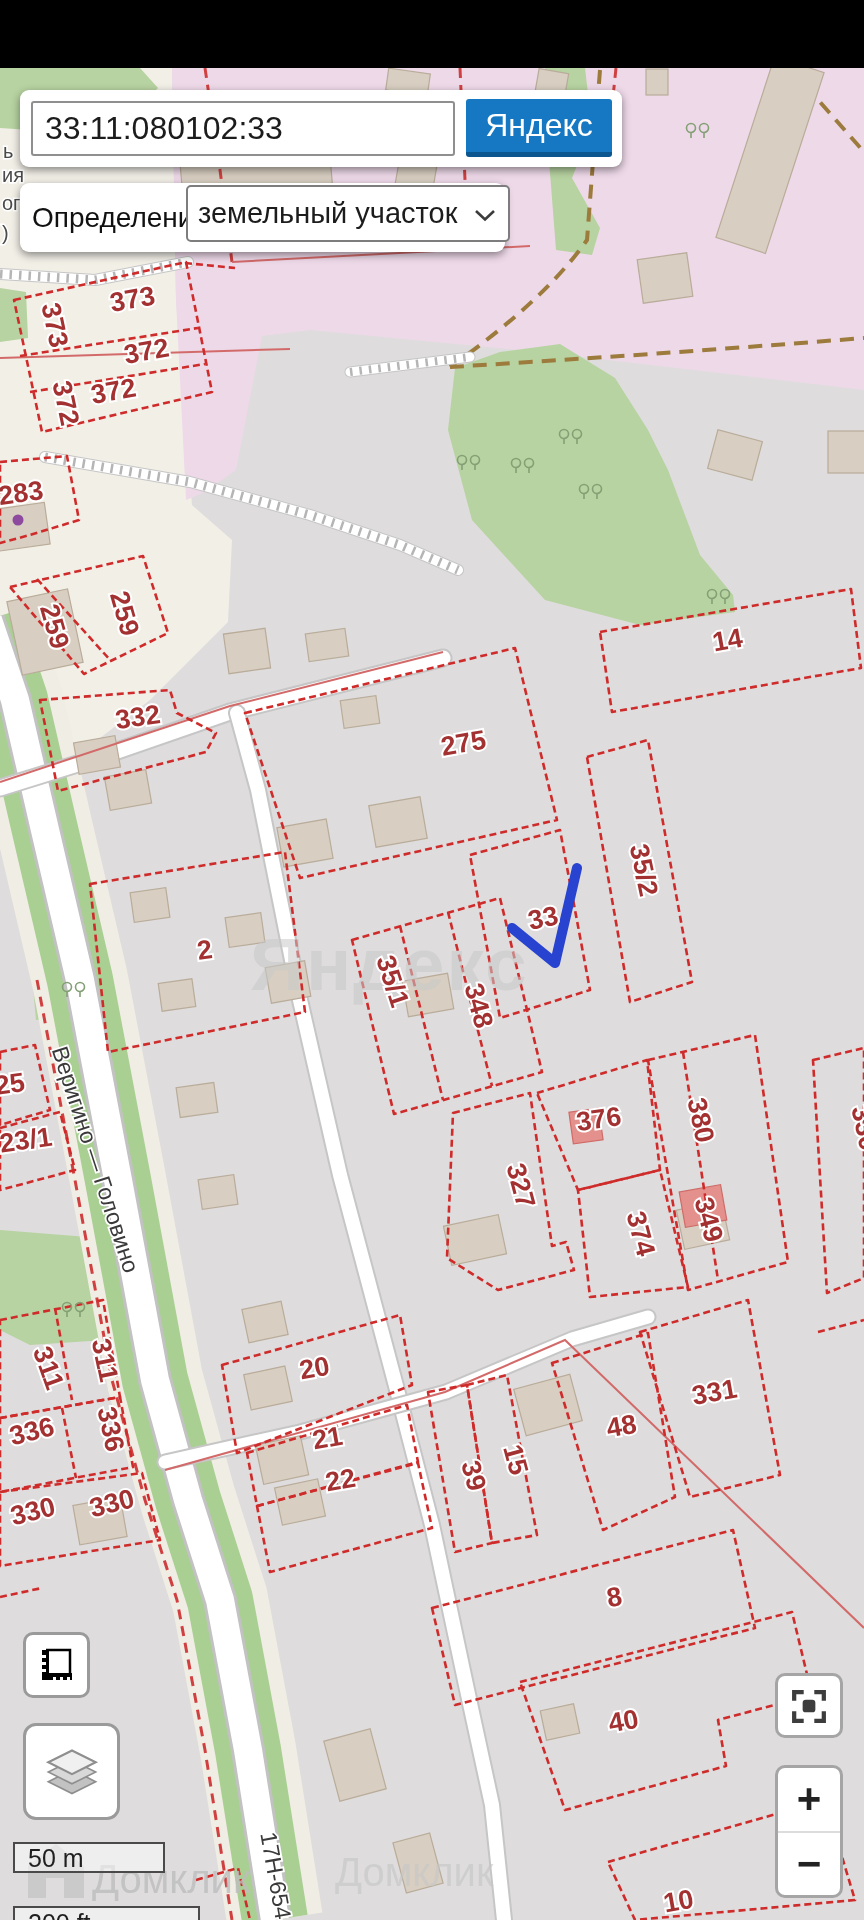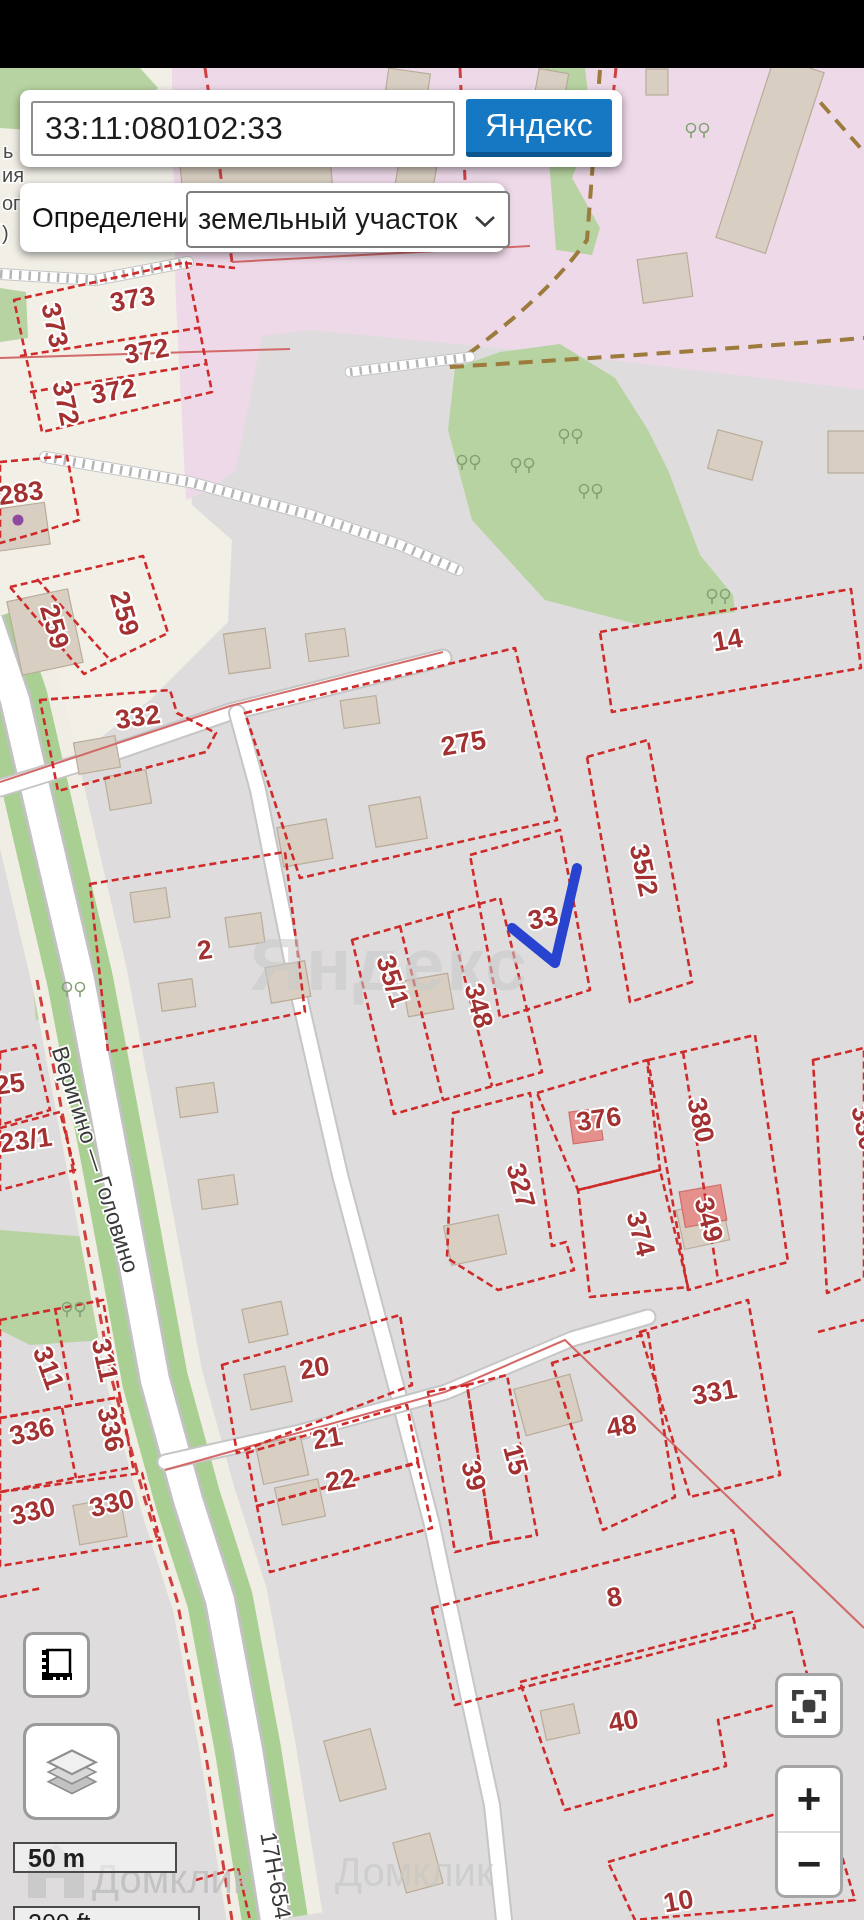--- a/index.html
+++ b/index.html
@@ -18,31 +18,31 @@
   .bld{fill:#d8cec1;stroke:#b9ac9a;stroke-width:1.2;}
   .bldp{fill:#e4908c;stroke:#cf6b68;stroke-width:1.2;}
   
   .statusbar{position:absolute;left:0;top:0;width:864px;height:68px;background:#000;}
   .panel{position:absolute;background:#fff;border-radius:9px;box-shadow:0 3px 9px rgba(0,0,0,.45);}
   #search-panel{left:20px;top:90px;width:602px;height:77px;}
   #search-input{position:absolute;left:11px;top:11px;width:408px;height:51px;border:2px solid #8f8f8f;border-radius:3px;font:32px "Liberation Sans",sans-serif;color:#1c1c1c;padding:0 0 0 12px;outline:none;}
   #find-btn{position:absolute;left:446px;top:9px;width:146px;height:58px;background:#1678c2;border:none;border-bottom:5px solid #0b568f;border-radius:3px;color:#fff;font:32px "Liberation Sans",sans-serif;cursor:pointer;}
   #filter-panel{left:20px;top:183px;width:485px;height:69px;display:flex;align-items:center;}
   #filter-label{margin-left:12px;font:28px "Liberation Sans",sans-serif;color:#111;}
-  #filter-select{position:absolute;left:166px;top:8px;width:310px;height:53px;border:2px solid #7d7d7d;border-radius:5px;background:#fff;display:flex;align-items:center;font:29px "Liberation Sans",sans-serif;color:#1c1c1c;padding-left:10px;cursor:pointer;}
+  #filter-select{position:absolute;left:166px;top:2px;width:310px;height:53px;border:2px solid #7d7d7d;border-radius:5px;background:#fff;display:flex;align-items:center;font:29px "Liberation Sans",sans-serif;color:#1c1c1c;padding-left:10px;cursor:pointer;}
   #filter-select svg{position:absolute;right:12px;top:22px;}
   .mapbtn{position:absolute;background:#fff;border:3px solid #9a9a9a;border-radius:10px;display:flex;align-items:center;justify-content:center;cursor:pointer;}
   #measure-btn{left:23px;top:1632px;width:61px;height:60px;}
   #layers-btn{left:23px;top:1723px;width:91px;height:91px;border-radius:13px;}
   #locate-btn{left:775px;top:1673px;width:62px;height:59px;border-color:#a5a5a5;}
   #zoom-ctl{position:absolute;left:775px;top:1765px;width:62px;height:127px;background:#fff;border:3px solid #a5a5a5;border-radius:10px;display:flex;flex-direction:column;}
   .zbtn{flex:1;display:flex;align-items:center;justify-content:center;font:bold 42px "Liberation Sans",sans-serif;color:#222;cursor:pointer;}
   #zoom-out{border-top:2px solid #dcdcdc;}
   .scalebox{position:absolute;background:rgba(255,255,255,.5);border:2px solid #4a4a4a;box-sizing:border-box;font:25px "Liberation Sans",sans-serif;color:#1f1f1f;padding-left:13px;}
-  #scale-m{left:13px;top:1842px;width:164px;height:31px;line-height:29px;font-weight:bold;}
+  #scale-m{left:13px;top:1842px;width:152px;height:31px;line-height:29px;}
   #scale-ft{left:13px;top:1873px;width:187px;height:32px;line-height:30px;margin-top:33px;}
 </style>
 </head>
 <body>
 
 <div id="stage">
 
   <svg id="map-svg" width="864" height="1920" viewBox="0 0 864 1920">
 
     <rect x="0" y="0" width="864" height="1920" fill="#dedcdc"></rect>

